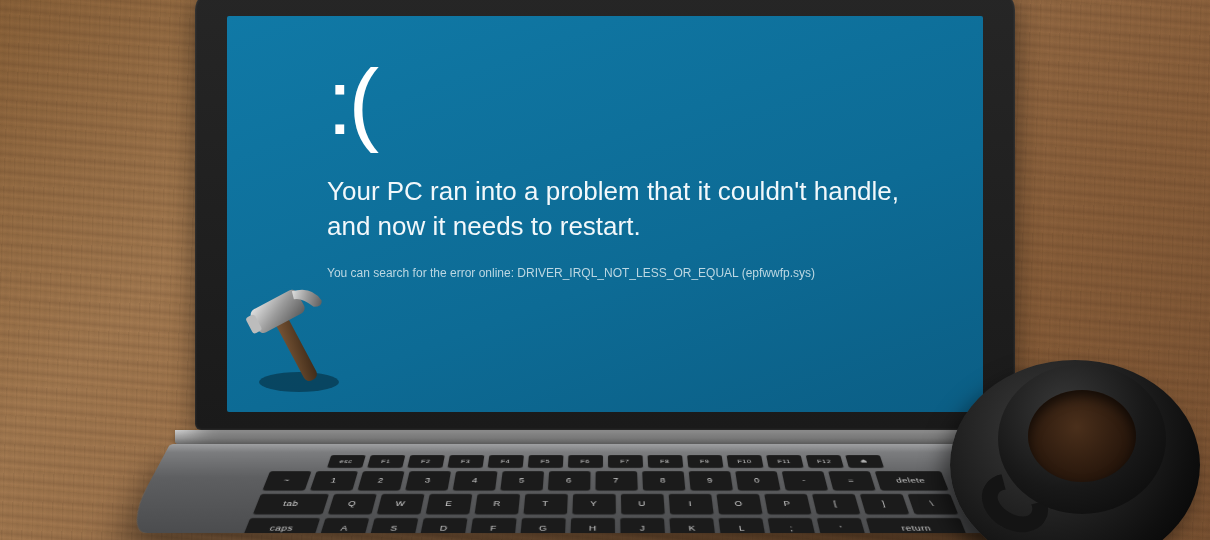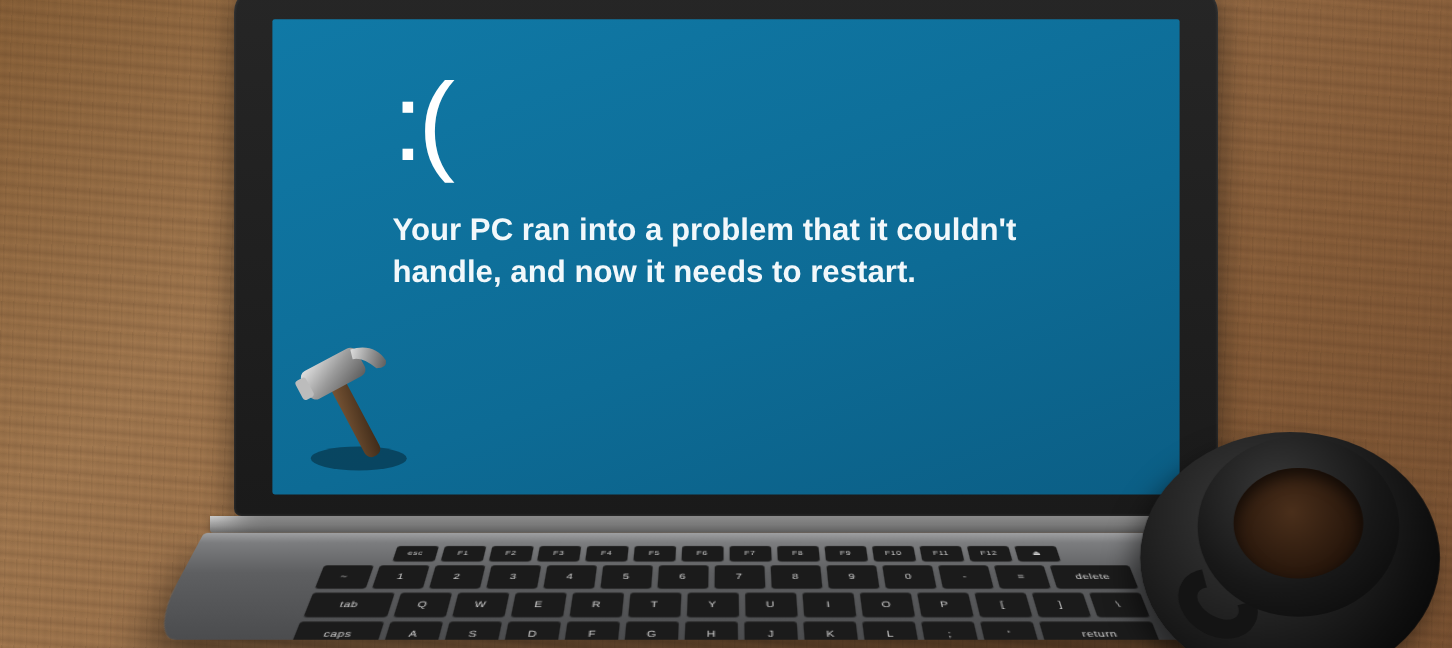--- a/index.html
+++ b/index.html
@@ -65,21 +65,21 @@
       letter-spacing: -4px;
       line-height: 1;
       color: #fff;
       margin-left: 40px;
       font-family: "Segoe UI Light","Segoe UI",Arial,sans-serif;
     }
     .msg {
       margin-top: 26px;
       margin-left: 40px;
       font-size: 26px;
-      font-weight: 700;
+      font-weight: 400;
       line-height: 1.35;
       color: #f2f8fb;
       max-width: 620px;
     }
     .sub {
       margin-top: 22px;
       margin-left: 40px;
       font-size: 12px;
       color: #bcd7e2;
       max-width: 640px;
@@ -194,20 +194,21 @@
     }
   </style>
 </head>
 <body>
 
 <div class="laptop">
   <div class="lid">
     <div class="screen">
       <div class="frown">:(</div>
       <div class="msg">Your PC ran into a problem that it couldn't handle, and now it needs to restart.</div>
+      <div class="sub">You can search for the error online: DRIVER_IRQL_NOT_LESS_OR_EQUAL (epfwwfp.sys)</div>
 
       <svg class="hammer" viewBox="0 0 120 120">
         <defs>
           <linearGradient id="steel" x1="0" y1="0" x2="1" y2="1">
             <stop offset="0" stop-color="#e4e4e4"></stop>
             <stop offset="0.5" stop-color="#9a9a9a"></stop>
             <stop offset="1" stop-color="#5a5a5a"></stop>
           </linearGradient>
           <linearGradient id="wood" x1="0" y1="0" x2="1" y2="1">
             <stop offset="0" stop-color="#7a5636"></stop>

